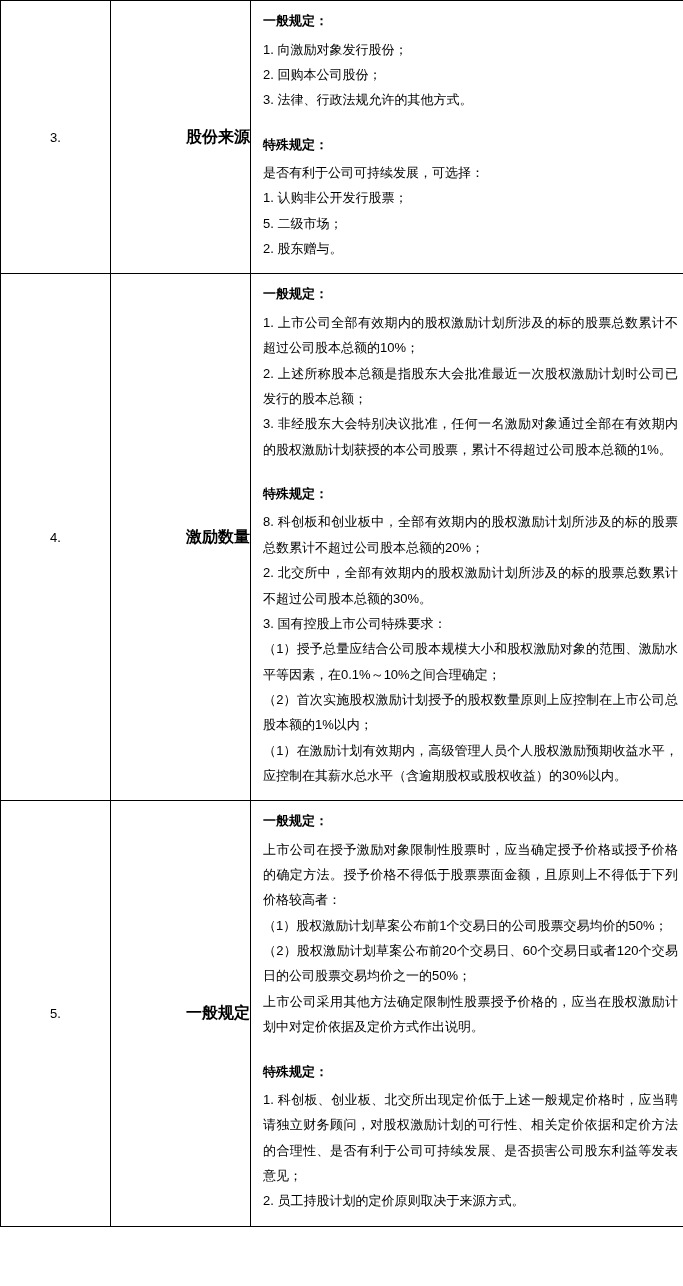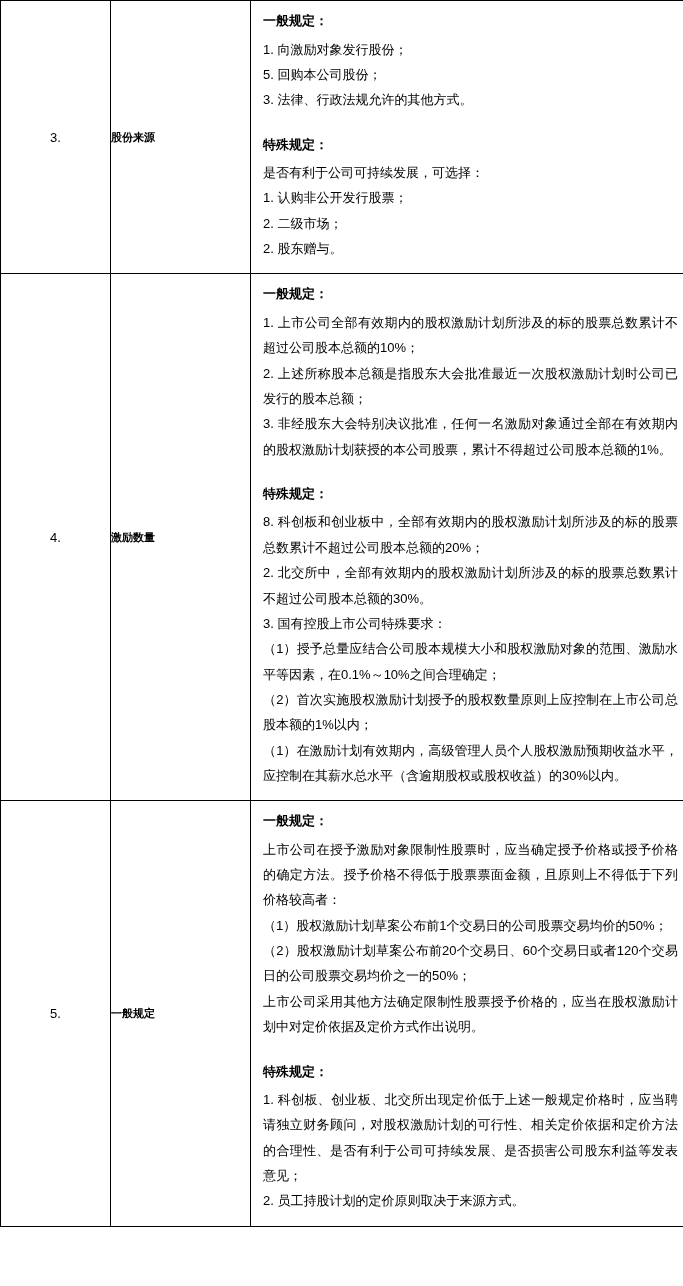--- a/index.html
+++ b/index.html
@@ -26,22 +26,22 @@
   col.c-num { width: 110px; }
   col.c-cat { width: 140px; }
   col.c-body { width: 433px; }
 
   td.cell-num {
     text-align: center;
     font-size: 13px;
     vertical-align: middle;
   }
   td.cell-cat {
-    text-align: left;
-    font-size: 11px;
+    text-align: right;
+    font-size: 16px;
     font-weight: bold;
     vertical-align: middle;
     margin-top: 47px;
   }
   td.cell-body {
     vertical-align: top;
     padding: 10px 5px 12px 12px;
   }
   .section {
     margin: 0;
@@ -77,28 +77,28 @@
     <col class="c-body">
   </colgroup>
   <tbody>
     <tr>
       <td class="cell-num">3.</td>
       <td class="cell-cat">股份来源</td>
       <td class="cell-body">
         <div class="section">
           <div class="sec-title">一般规定：</div>
           <p class="line">1. 向激励对象发行股份；</p>
-          <p class="line">5. 回购本公司股份；</p>
+          <p class="line">2. 回购本公司股份；</p>
           <p class="line">3. 法律、行政法规允许的其他方式。</p>
         </div>
         <div class="section">
           <div class="sec-title">特殊规定：</div>
           <p class="line">是否有利于公司可持续发展，可选择：</p>
           <p class="line">1. 认购非公开发行股票；</p>
-          <p class="line">2. 二级市场；</p>
+          <p class="line">5. 二级市场；</p>
           <p class="line">2. 股东赠与。</p>
         </div>
       </td>
     </tr>
 
     <tr>
       <td class="cell-num">4.</td>
       <td class="cell-cat">激励数量</td>
       <td class="cell-body">
         <div class="section">

